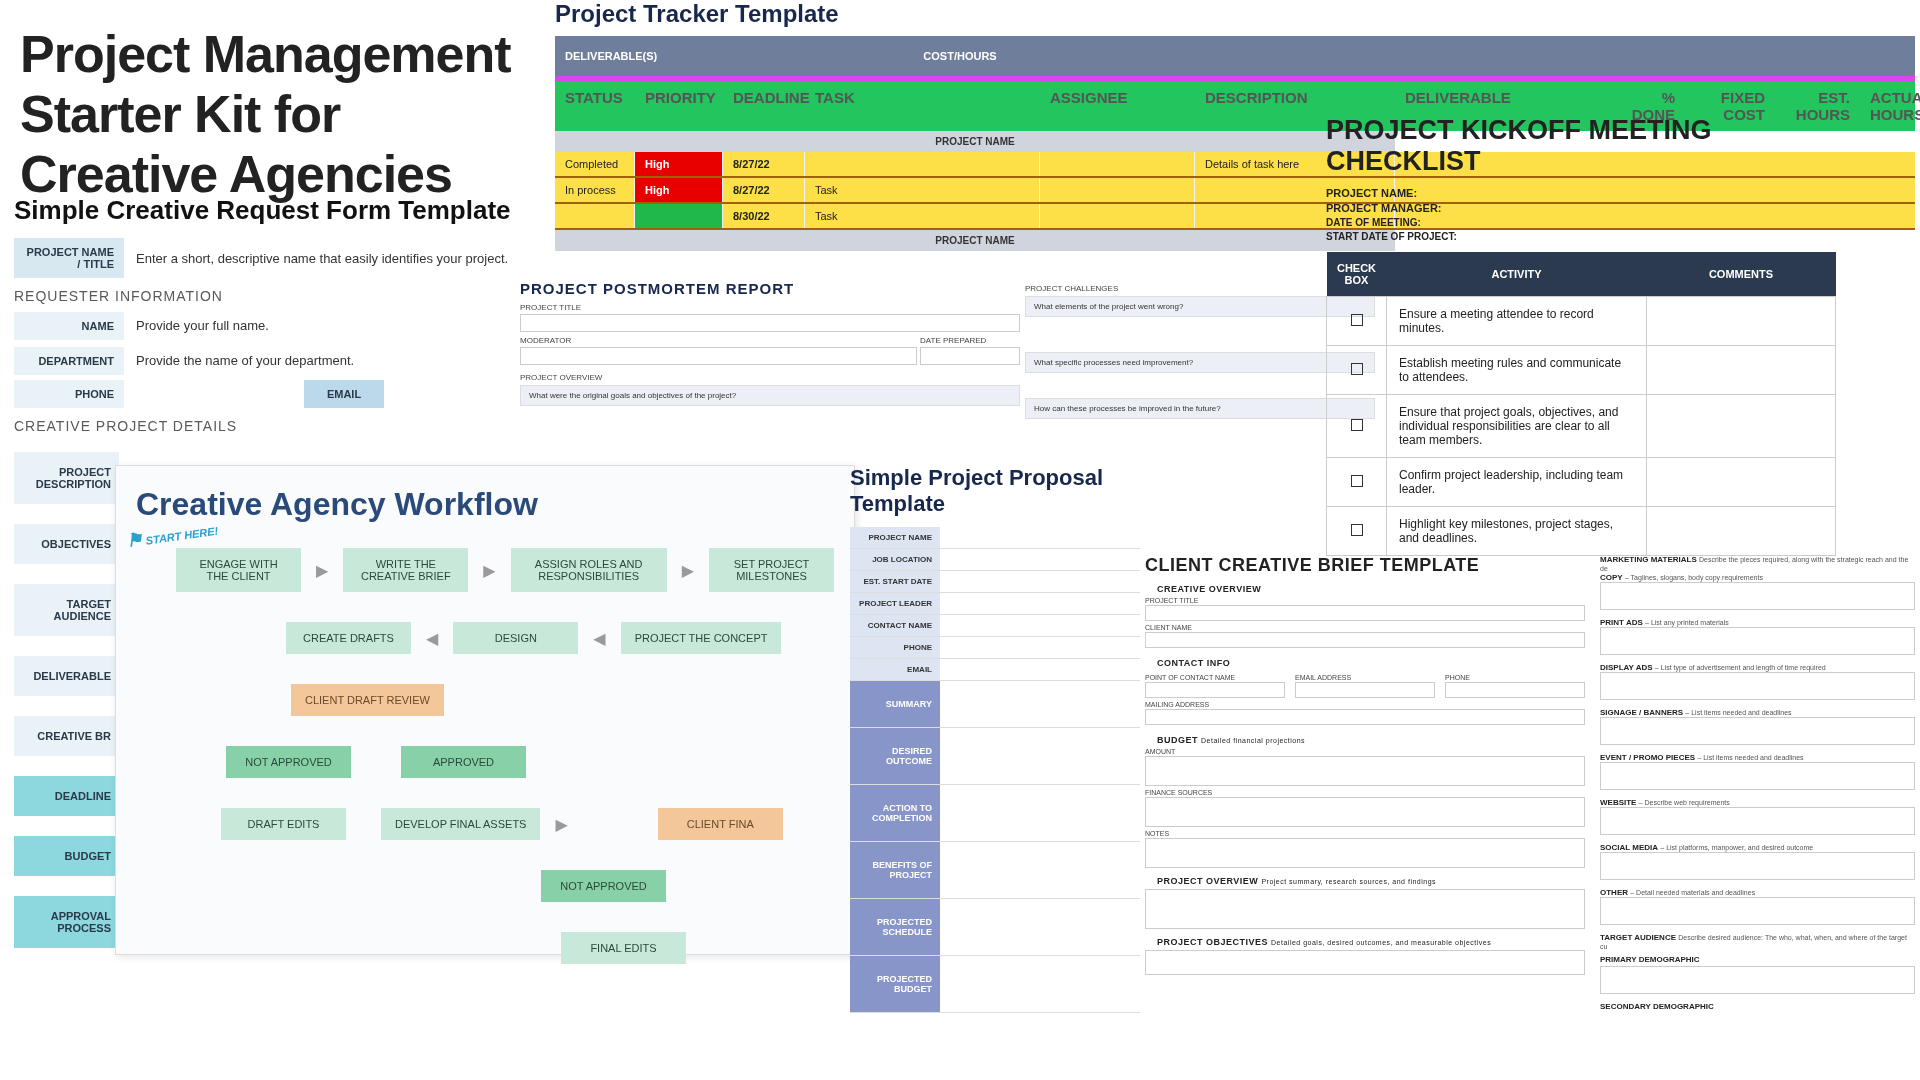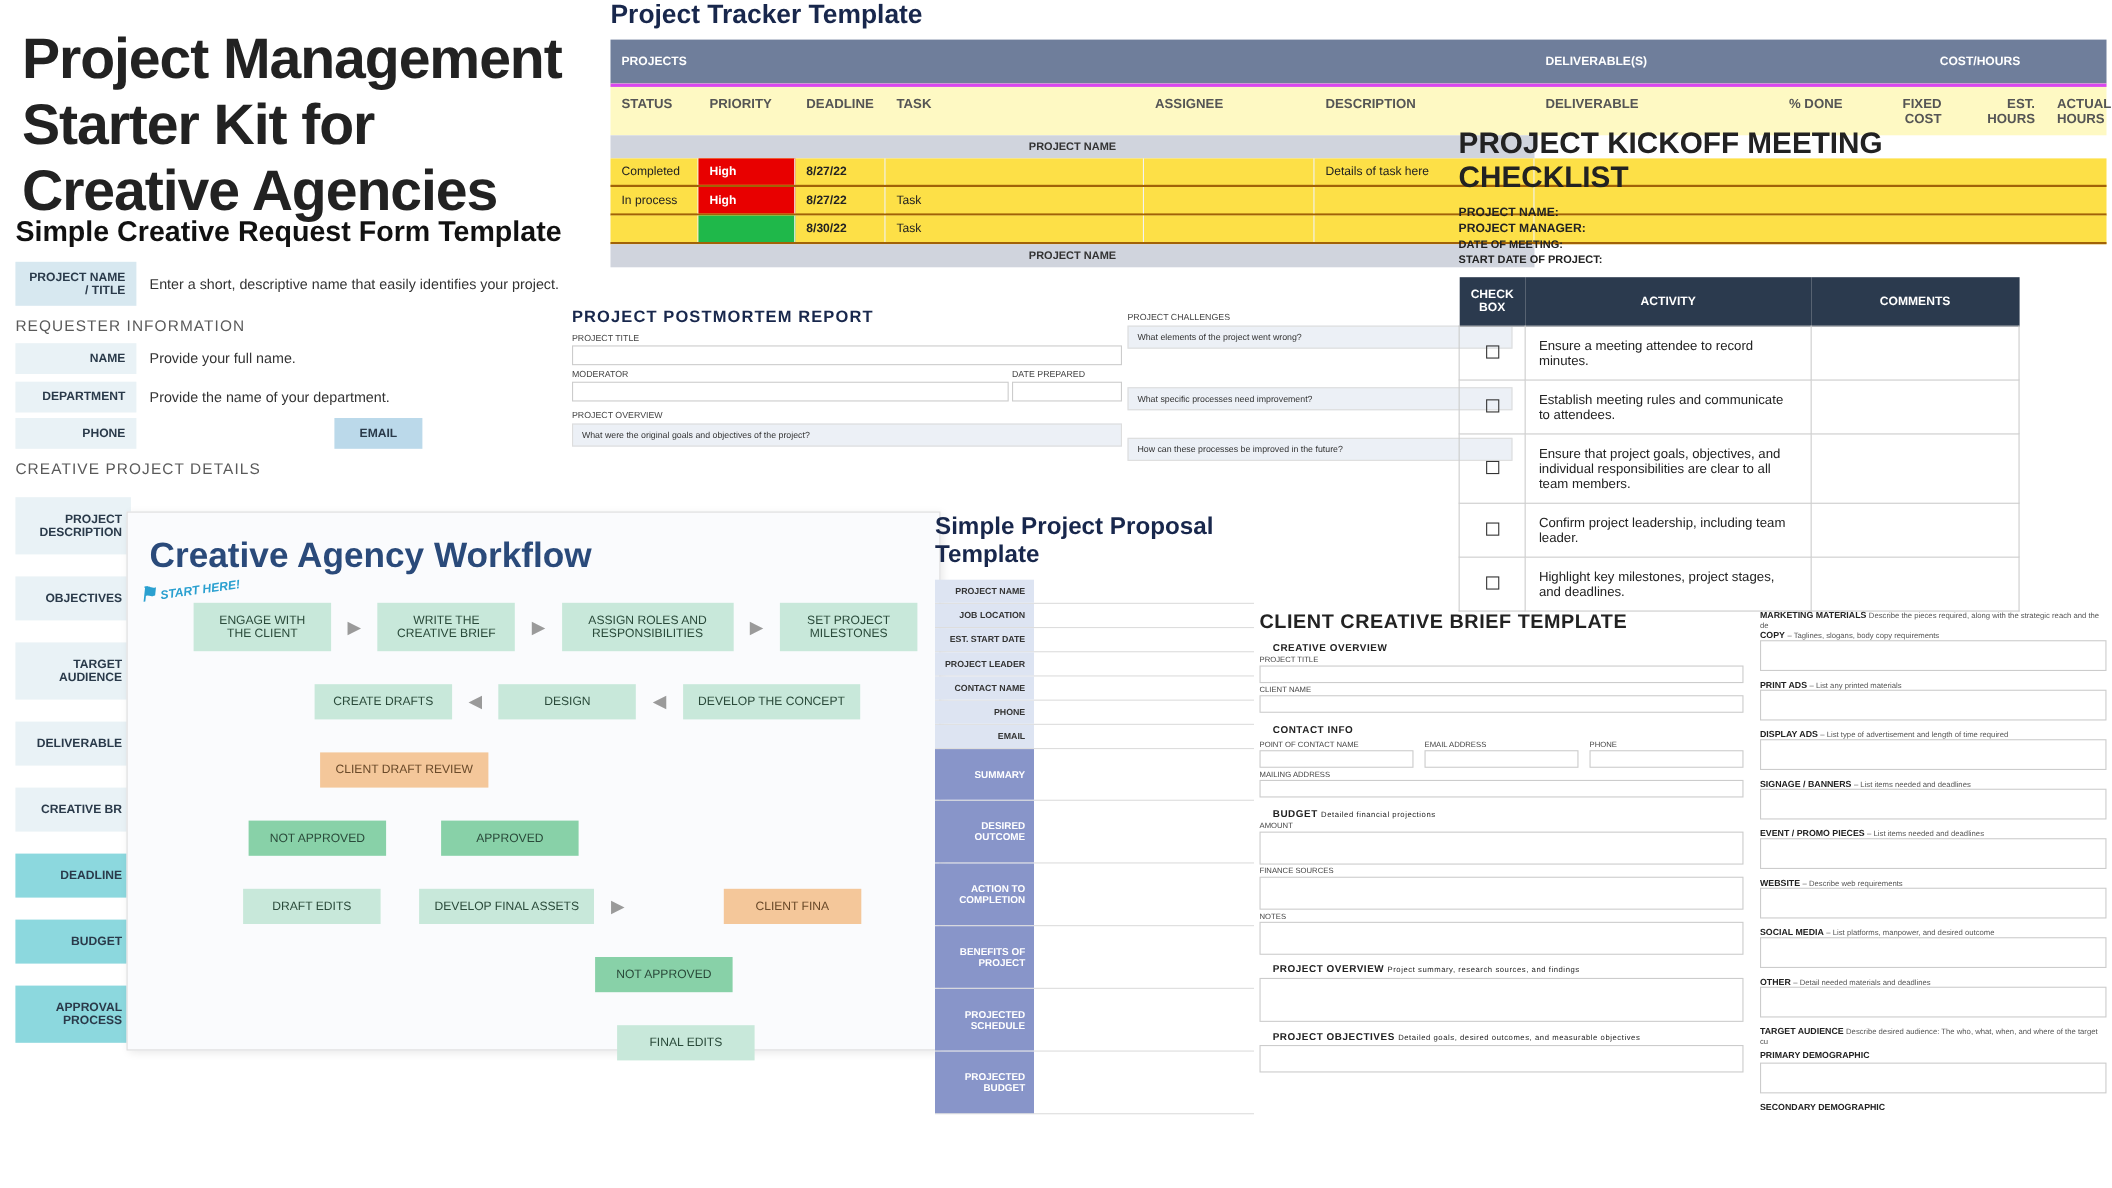--- a/index.html
+++ b/index.html
@@ -15,21 +15,21 @@
 .req-section{font-size:14px;letter-spacing:1px;color:#5a5a5a;margin:10px 0 6px;font-weight:400}
 .req-small{background:#e9f2f6;width:110px;padding:8px 10px;font-size:11px;font-weight:700;text-align:right;color:#2a3a4a}
 .req-email{background:#bbd9ea;width:80px;padding:8px 10px;font-size:11px;font-weight:700;text-align:center;color:#2a3a4a;margin-left:180px}
 .req-side{position:absolute;left:14px;top:452px;width:105px}
 .req-side div{background:#e9f2f6;padding:14px 8px;font-size:11px;font-weight:700;text-align:right;color:#2a3a4a;margin-bottom:20px}
 .req-side .hl{background:#8cd8de}
 
 .tracker{position:absolute;left:555px;top:0;width:1360px}
 .tr-hdr{display:flex;background:#6f7e9b;color:#fff;font-size:11px;font-weight:700}
 .tr-hdr div{padding:14px 10px}
-.tr-sub{display:flex;background:#fef9c3;color:#555;font-size:12px;font-weight:700;border-top:3px solid #d946ef}
+.tr-sub{display:flex;background:#22c55e;color:#555;font-size:15px;font-weight:700;border-top:5px solid #d946ef}
 .tr-sub div{padding:8px 10px}
 .c-status{width:80px}.c-pri{width:88px}.c-dl{width:82px}.c-task{width:235px}.c-as{width:155px}.c-desc{width:200px}.c-deliv{width:210px}.c-done{width:80px}.c-fc{width:90px}.c-eh{width:85px}.c-ah{width:55px}
 .tr-pn{background:#d0d4dd;text-align:center;font-size:10px;font-weight:700;padding:5px;color:#333}
 .tr-row{display:flex;font-size:11px;border-bottom:2px solid #a16207;background:#fde047}
 .tr-row div{padding:6px 10px;border-right:1px solid #f2f2f2}
 .pri-high{background:#e80000;color:#fff;font-weight:700}
 .pri-green{background:#1fb84a}
 
 .postm{position:absolute;left:520px;top:280px;width:500px;font-size:10px}
 .postm h3{font-size:15px;font-weight:700;color:#18274c;letter-spacing:1px;margin-bottom:6px}
@@ -116,21 +116,20 @@
   <div>DELIVERABLE</div>
   <div>CREATIVE BR</div>
   <div class="hl">DEADLINE</div>
   <div class="hl">BUDGET</div>
   <div class="hl">APPROVAL PROCESS</div>
 </div>
 
 <div class="tracker">
   <div class="section-title">Project Tracker Template</div>
   <div class="tr-hdr">
-    <div style="width:840px">PROJECTS</div>
     <div style="width:290px">DELIVERABLE(S)</div>
     <div style="width:230px;text-align:center">COST/HOURS</div>
   </div>
   <div class="tr-sub">
     <div class="c-status">STATUS</div>
     <div class="c-pri">PRIORITY</div>
     <div class="c-dl">DEADLINE</div>
     <div class="c-task">TASK</div>
     <div class="c-as">ASSIGNEE</div>
     <div class="c-desc">DESCRIPTION</div>
@@ -244,21 +243,21 @@
     <span class="wf-arrow">▶</span>
     <div class="wf-box">ASSIGN ROLES AND RESPONSIBILITIES</div>
     <span class="wf-arrow">▶</span>
     <div class="wf-box">SET PROJECT MILESTONES</div>
   </div>
   <div class="wf-row" style="margin-left:150px">
     <div class="wf-box">CREATE DRAFTS</div>
     <span class="wf-arrow">◀</span>
     <div class="wf-box">DESIGN</div>
     <span class="wf-arrow">◀</span>
-    <div class="wf-box">DEVELOP THE CONCEPT</div>
+    <div class="wf-box">PROJECT THE CONCEPT</div>
   </div>
   <div class="wf-row" style="margin-left:155px">
     <div class="wf-box wf-orange">CLIENT DRAFT REVIEW</div>
   </div>
   <div class="wf-row" style="margin-left:90px">
     <div class="wf-box wf-green2">NOT APPROVED</div>
     <div style="width:20px"></div>
     <div class="wf-box wf-green2">APPROVED</div>
   </div>
   <div class="wf-row" style="margin-left:85px">

